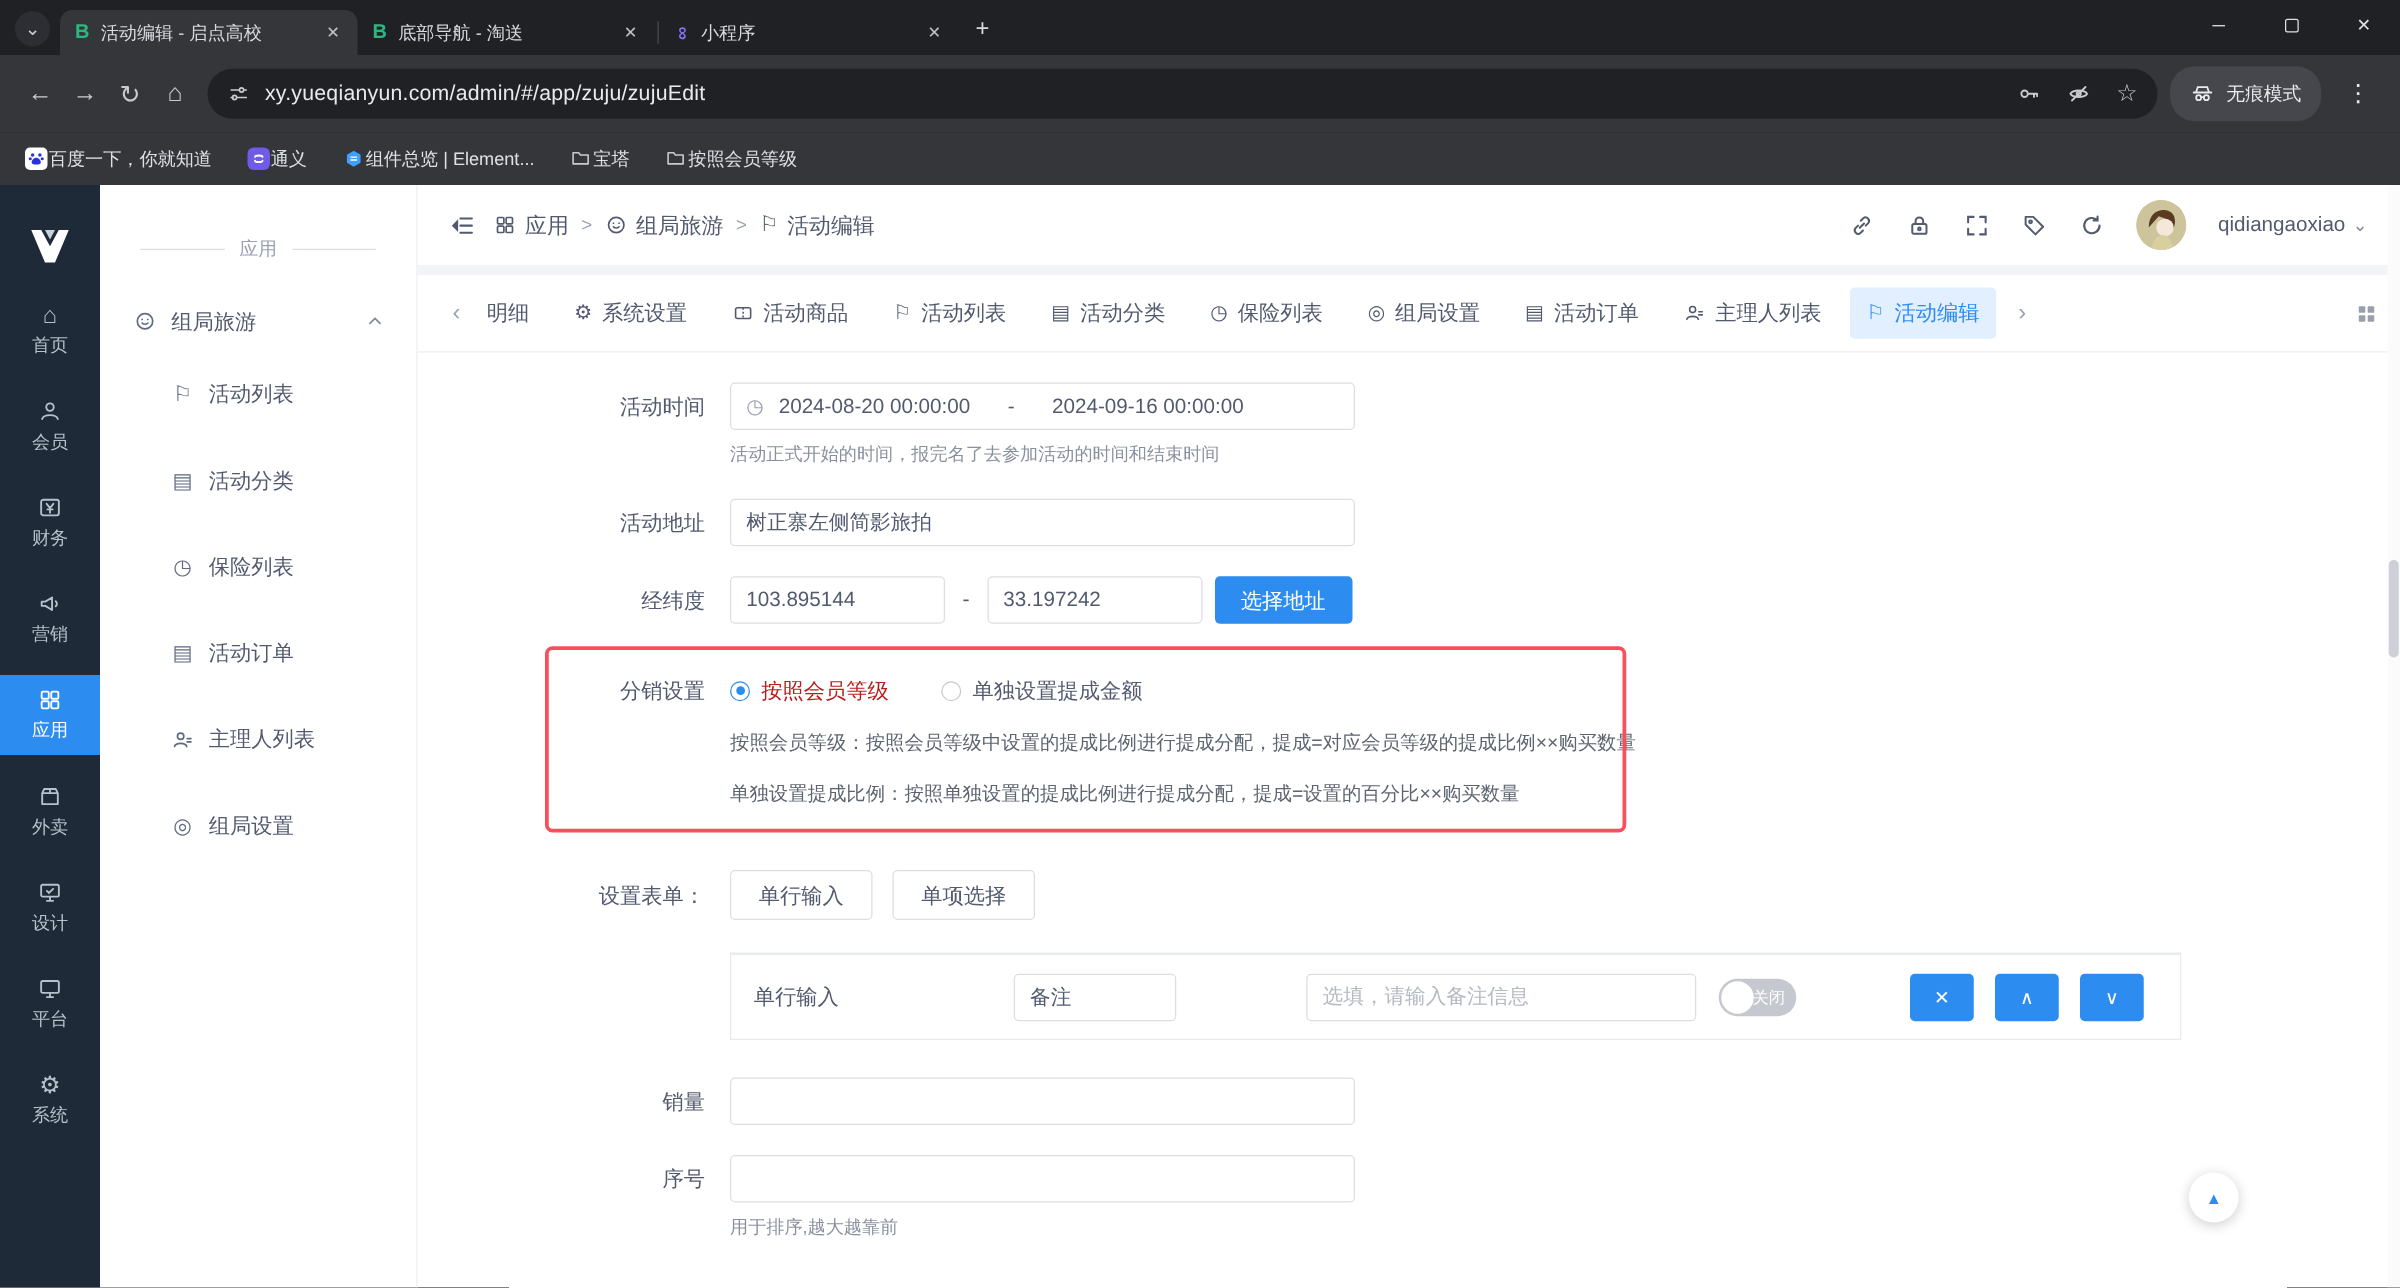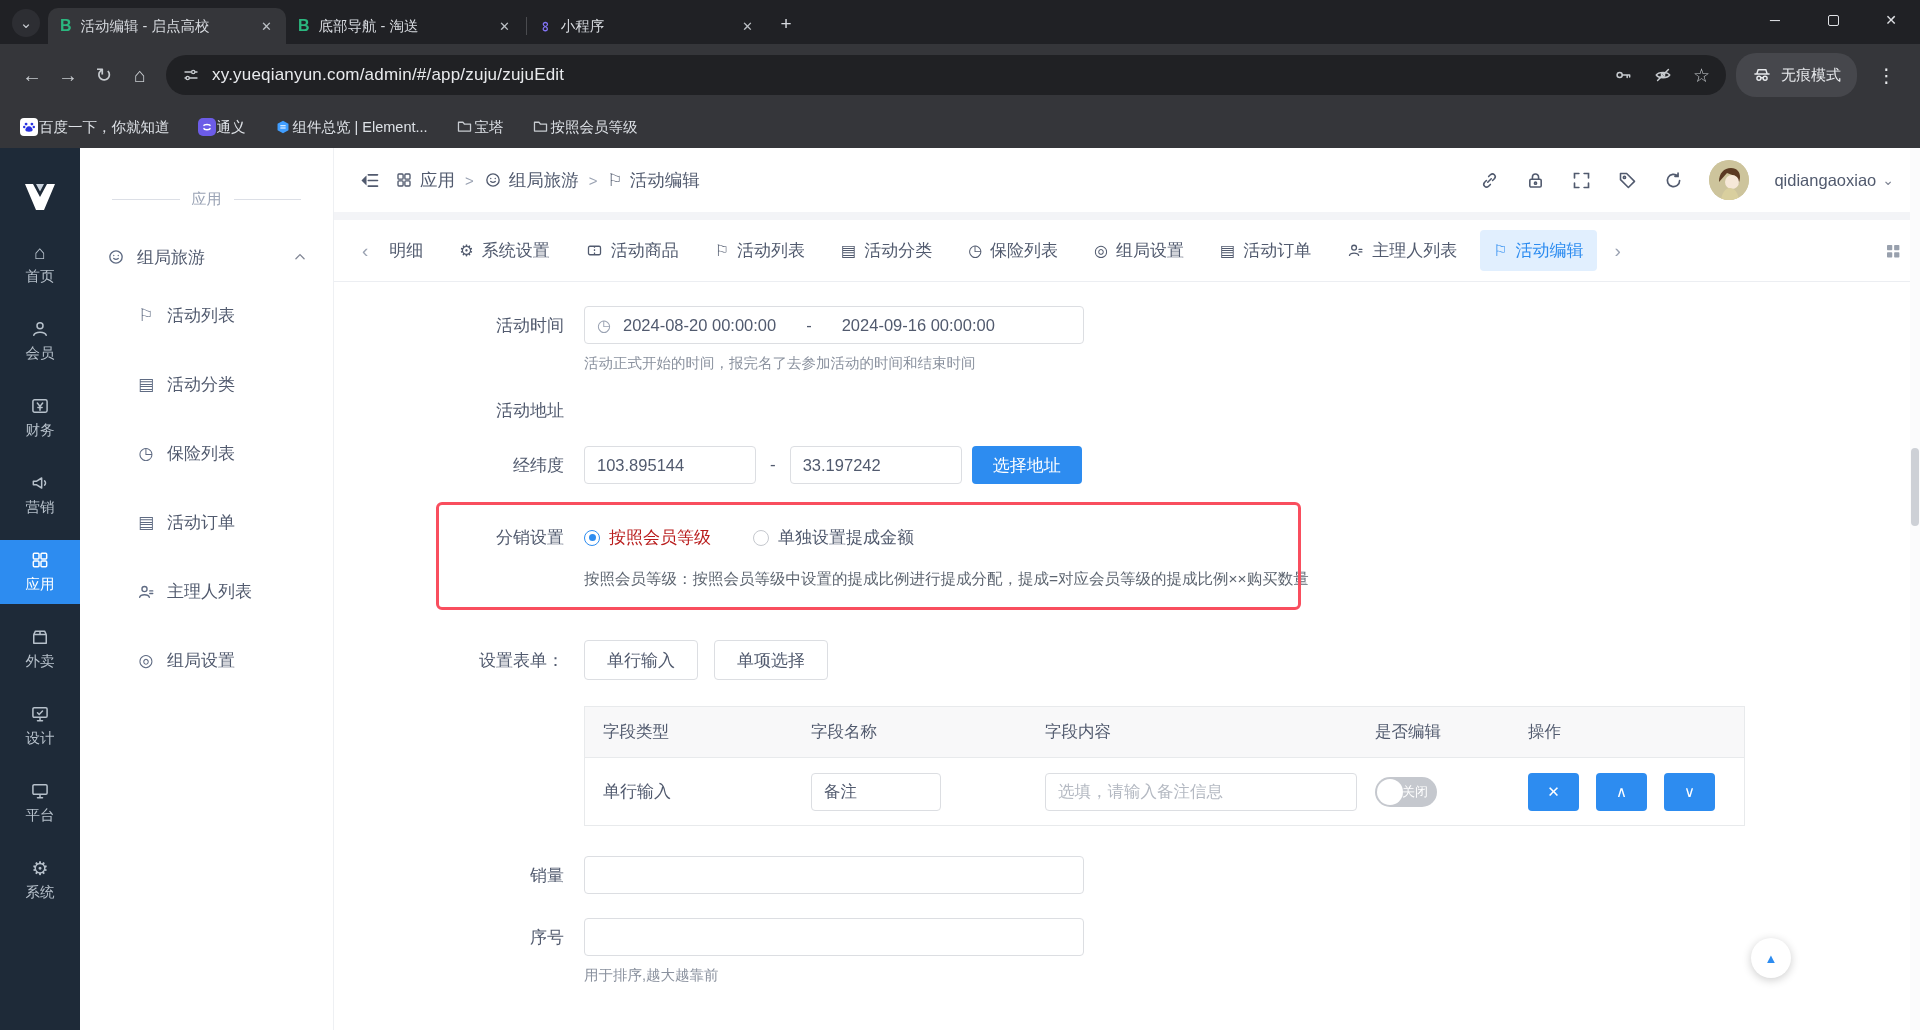--- a/index.html
+++ b/index.html
@@ -561,20 +561,23 @@
             <span>2024-08-20 00:00:00</span>
             <span class="dsep">-</span>
             <span>2024-09-16 00:00:00</span>
           </div>
         </div>
       </div>
       <div class="help">活动正式开始的时间，报完名了去参加活动的时间和结束时间</div>
 
       <div class="frow" style="margin-top:26px">
         <div class="flabel">活动地址</div>
+        <div class="fctl">
+          <input class="inp w500" value="树正寨左侧简影旅拍" style="">
+        </div>
       </div>
 
       <div class="frow mt24">
         <div class="flabel">经纬度</div>
         <div class="fctl">
           <input class="inp w172" value="103.895144" style="">
           <span class="geo-sep">-</span>
           <input class="inp w172" value="33.197242" style="">
           <button class="bluebtn">选择地址</button>
         </div>
@@ -589,38 +592,32 @@
               <span class="rdot on"></span>
               <span class="rlabel">按照会员等级</span>
             </span>
             <span class="radio">
               <span class="rdot off"></span>
               <span class="rlabel">单独设置提成金额</span>
             </span>
           </div>
         </div>
         <div class="help2">按照会员等级：按照会员等级中设置的提成比例进行提成分配，提成=对应会员等级的提成比例××购买数量</div>
+        <div class="help2">单独设置提成比例：按照单独设置的提成比例进行提成分配，提成=设置的百分比××购买数量</div>
       </div>
 
       <div class="frow builder">
         <div class="flabel">设置表单：</div>
         <div class="fctl">
           <button class="wbtn">单行输入</button>
           <button class="wbtn">单项选择</button>
         </div>
       </div>
 
       <div class="gtable">
-        <div class="gt-head">
-          <div class="gc c1">字段类型</div>
-          <div class="gc c2">字段名称</div>
-          <div class="gc c3">字段内容</div>
-          <div class="gc c4">是否编辑</div>
-          <div class="gc c5">操作</div>
-        </div>
         <div class="gt-row">
           <div class="gc c1">单行输入</div>
           <div class="gc c2">
               <input class="inp w158" value="备注" style="">
             </div>
           <div class="gc c3">
               <input class="inp w300" placeholder="选填，请输入备注信息" style="">
             </div>
           <div class="gc c4">
             <span class="toggle">

